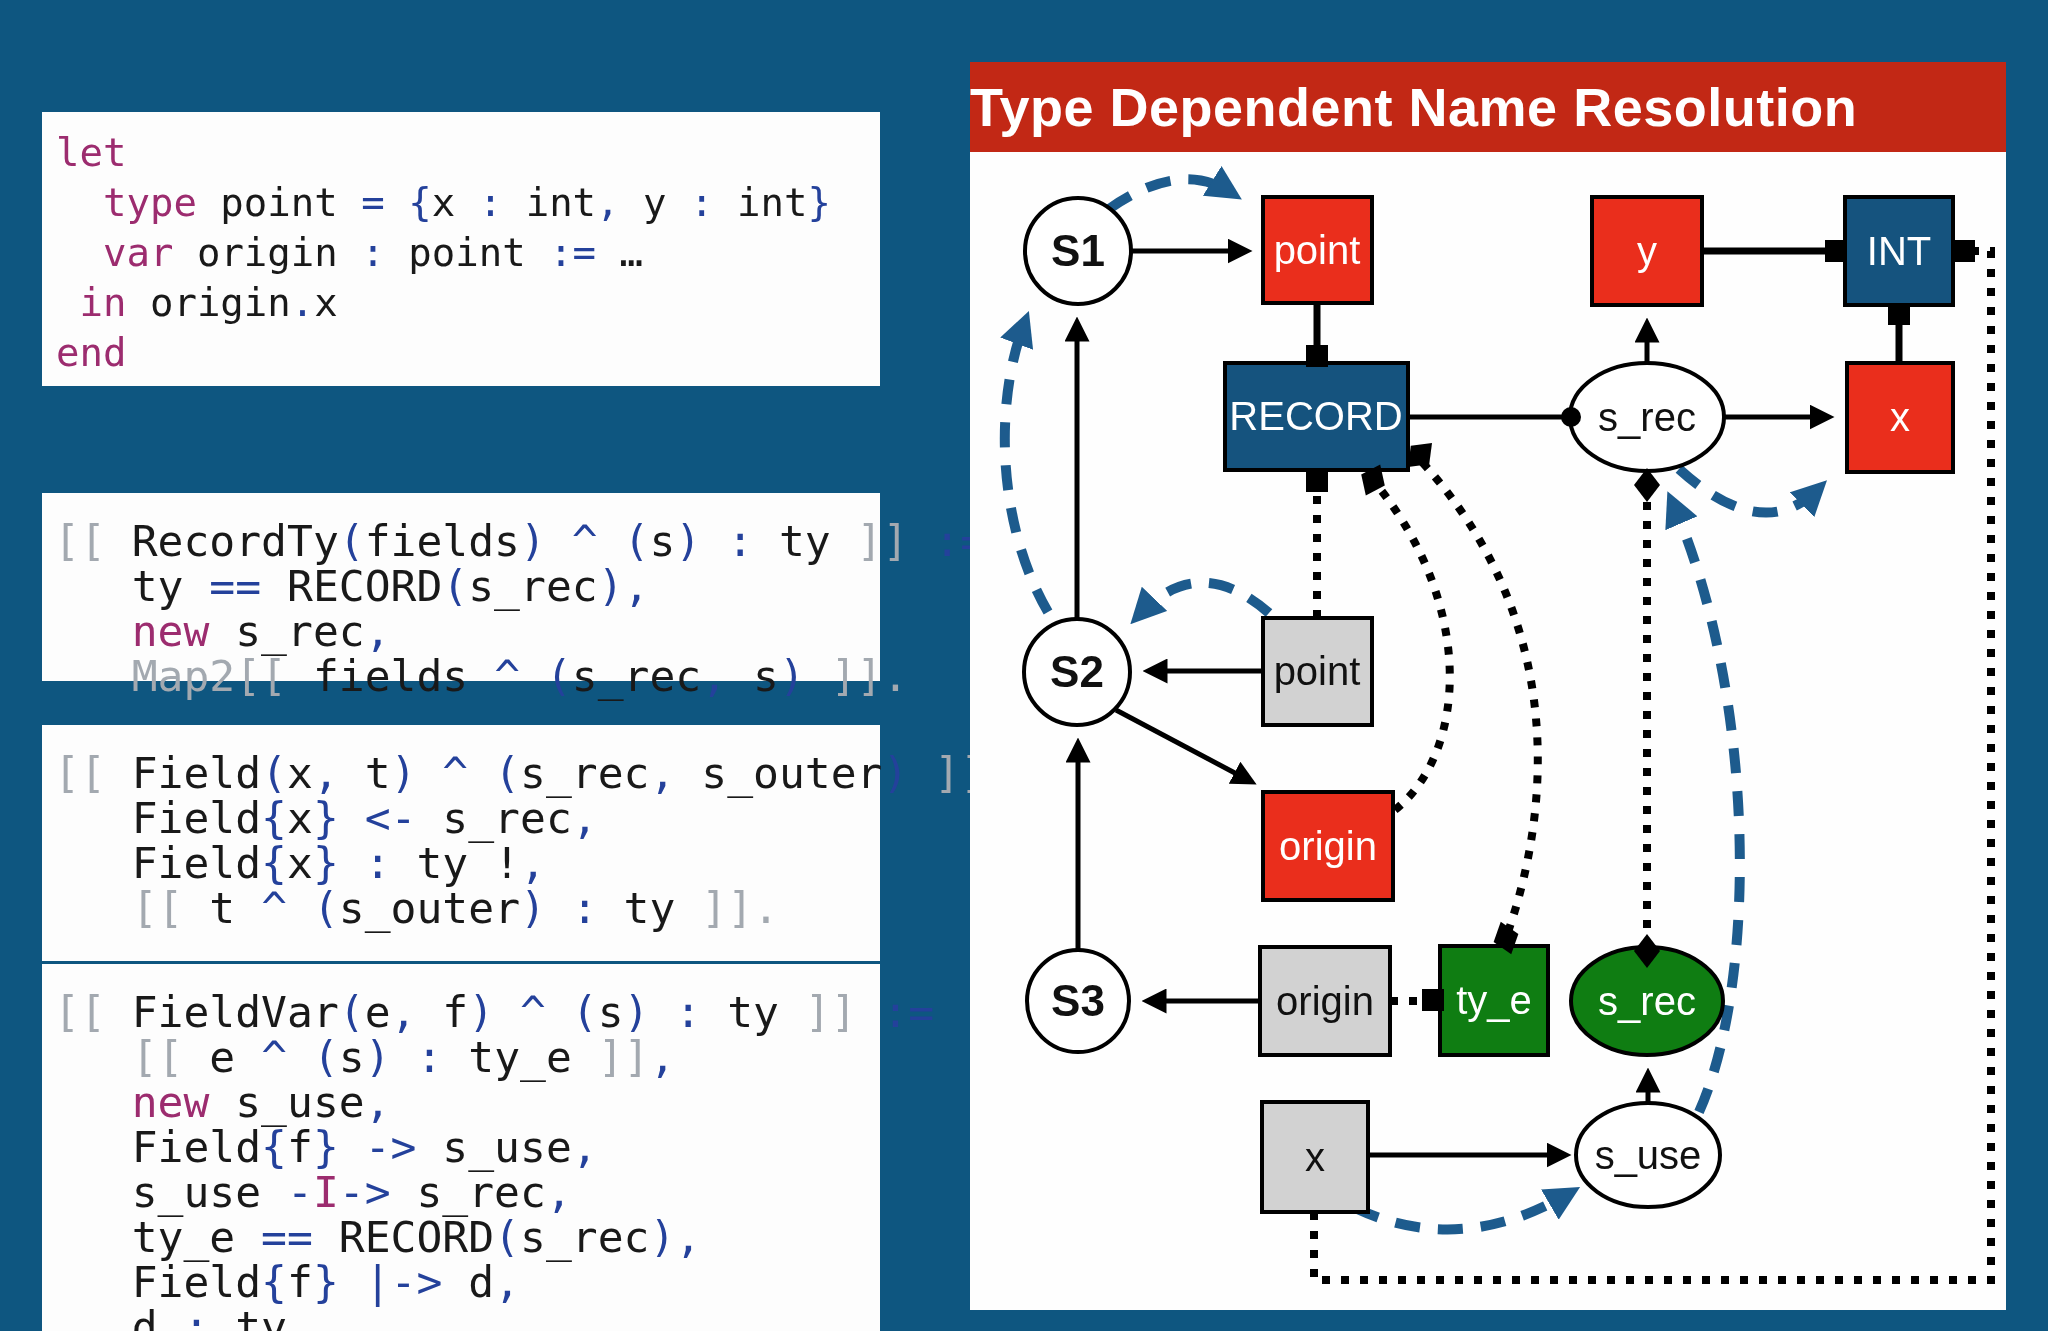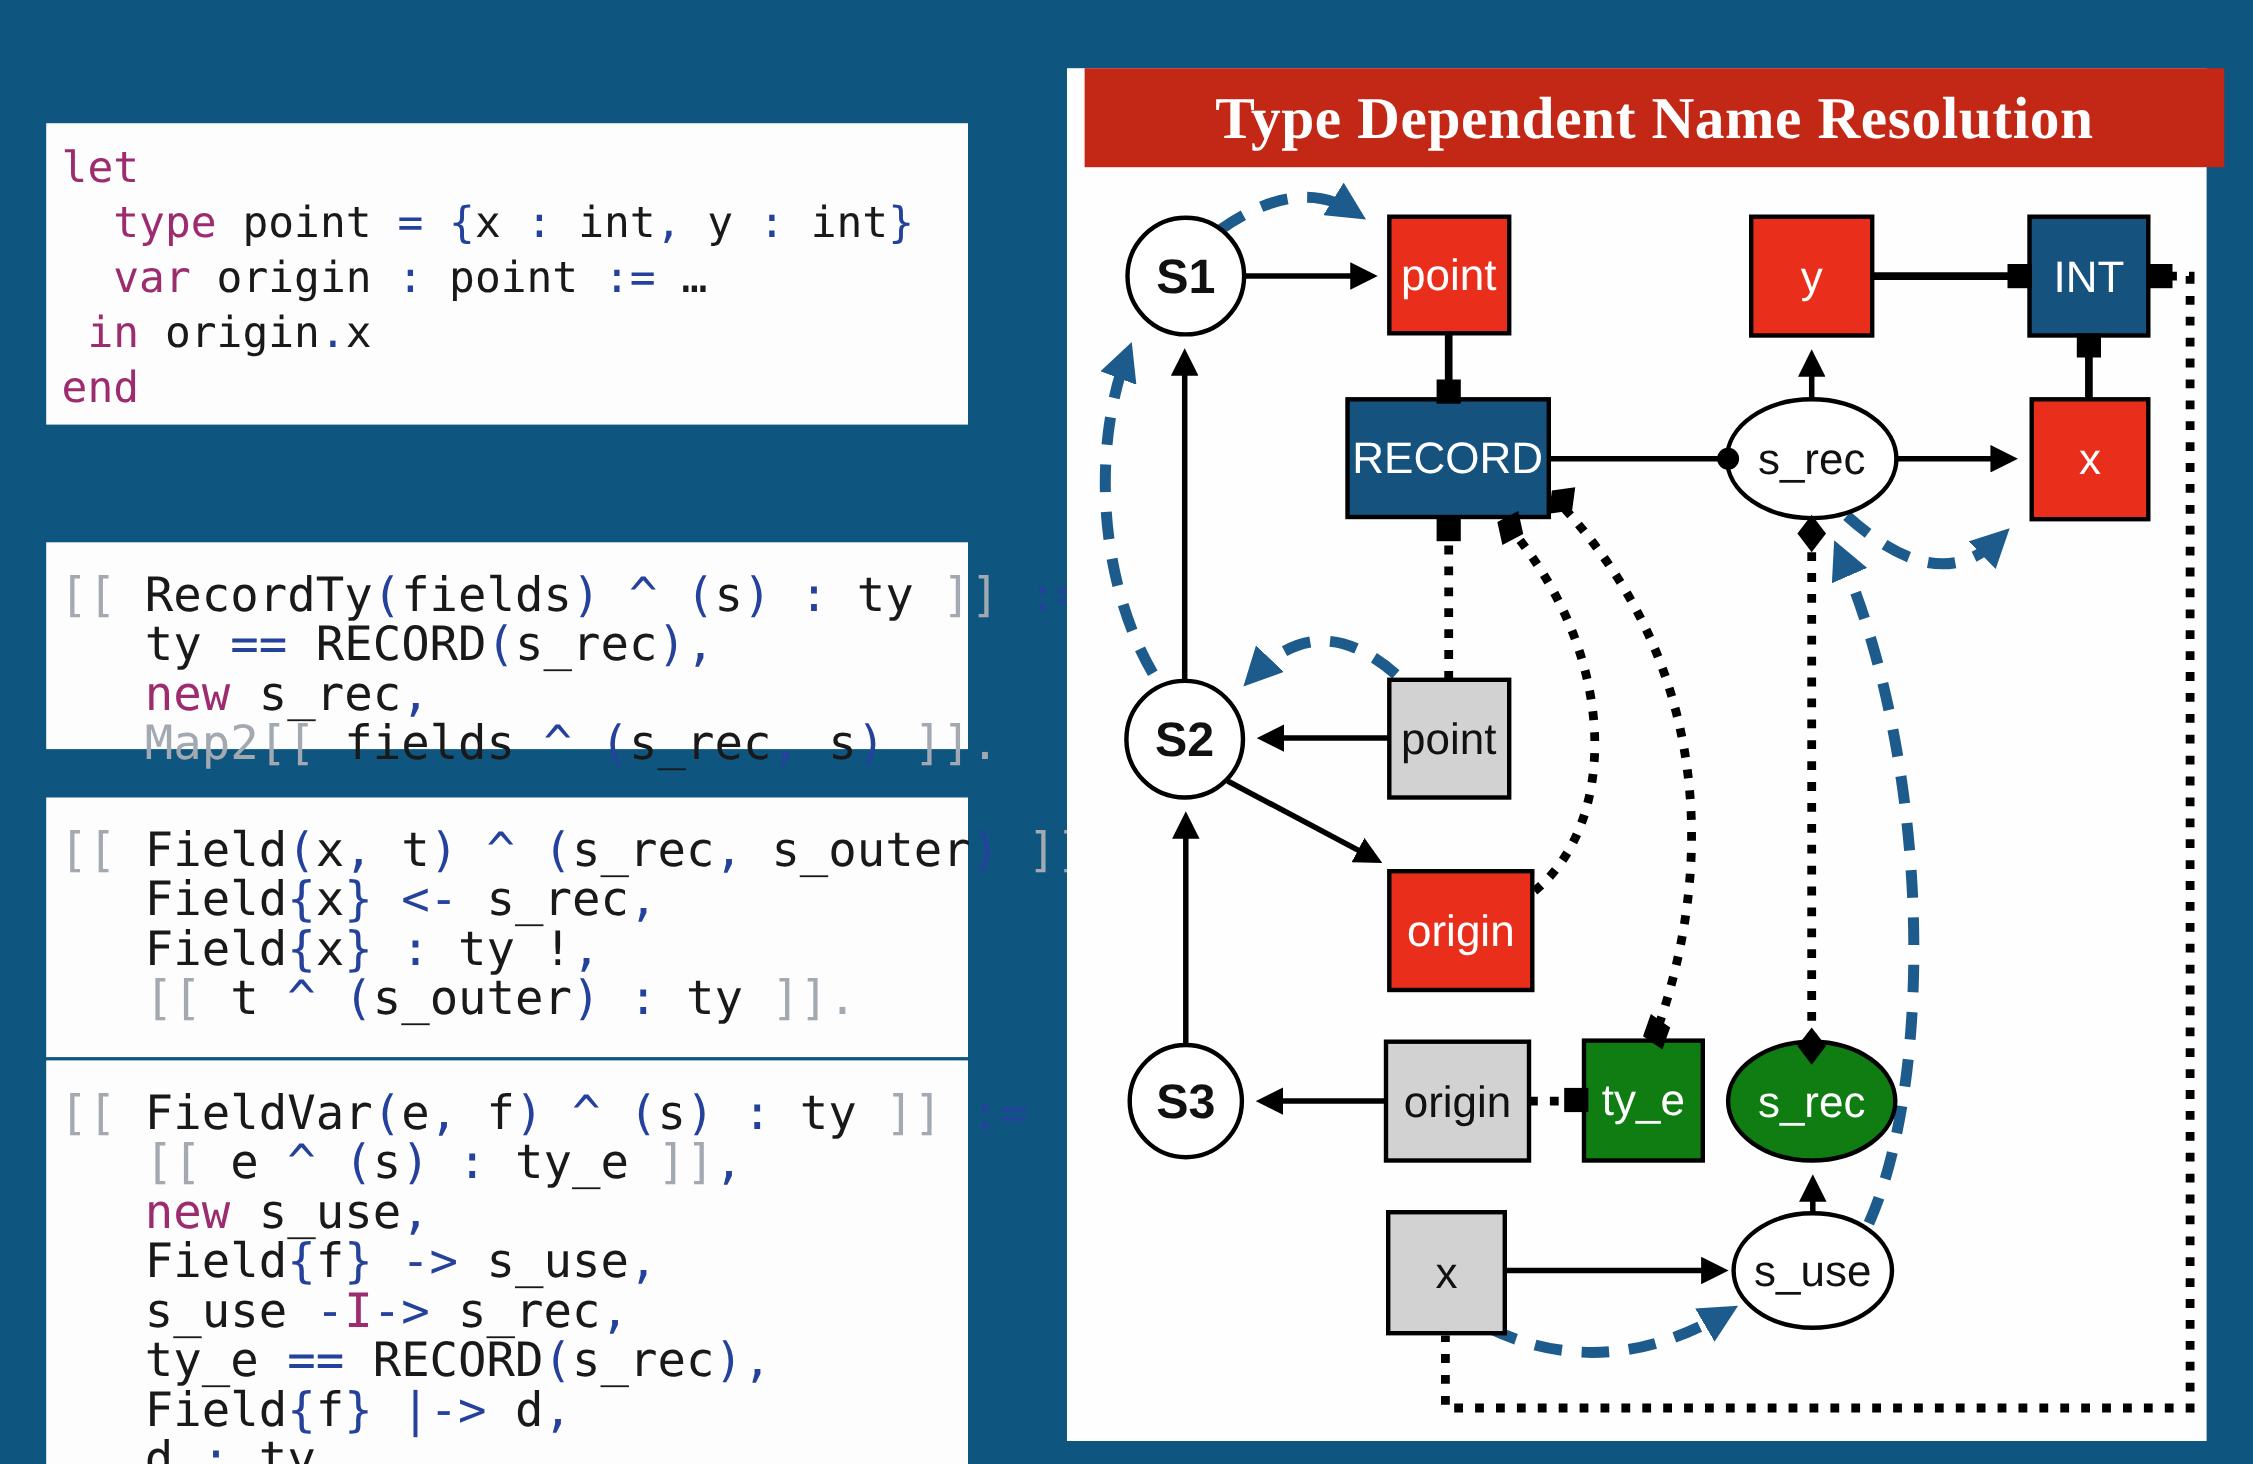--- a/index.html
+++ b/index.html
@@ -15,22 +15,22 @@
   #card3{top:677px;height:236px;}
   #card4{top:916px;height:388px;}
   #card2 pre,#card3 pre,#card4 pre{padding:26px 12px;font-size:43px;line-height:45px;}
   .kw{color:#9c2c6f;}  
   .pl{color:#191919;}  
   .pu{color:#24419b;}  
   .br{color:#a3a9b0;}  
 
   
   #panel{position:absolute;left:970px;top:62px;width:1036px;height:1248px;background:#fefefe;}
-  #banner{position:absolute;left:16px;top:0;width:1036px;height:90px;background:#c22815;
-          display:flex;align-items:center;justify-content:center;font-family:Liberation Serif, serif;}
+  #banner{position:absolute;left:0;top:0;width:1036px;height:90px;background:#c22815;
+          display:flex;align-items:center;}
   #banner .t{color:#ffffff;font-size:54px;font-weight:700;letter-spacing:0.5px;}
   #diagram{position:absolute;left:0;top:90px;}
 
   svg text{font-family:"Liberation Sans",sans-serif;}
   .snode-label{font-size:44px;font-weight:600;fill:#111111;}
   .wlabel{font-size:40px;font-weight:500;fill:#ffffff;}
   .blabel{font-size:40px;font-weight:500;fill:#111111;}
 
   .e-solid{stroke:#000000;stroke-width:5;fill:none;}
   .e-type{stroke:#000000;stroke-width:7;fill:none;}

